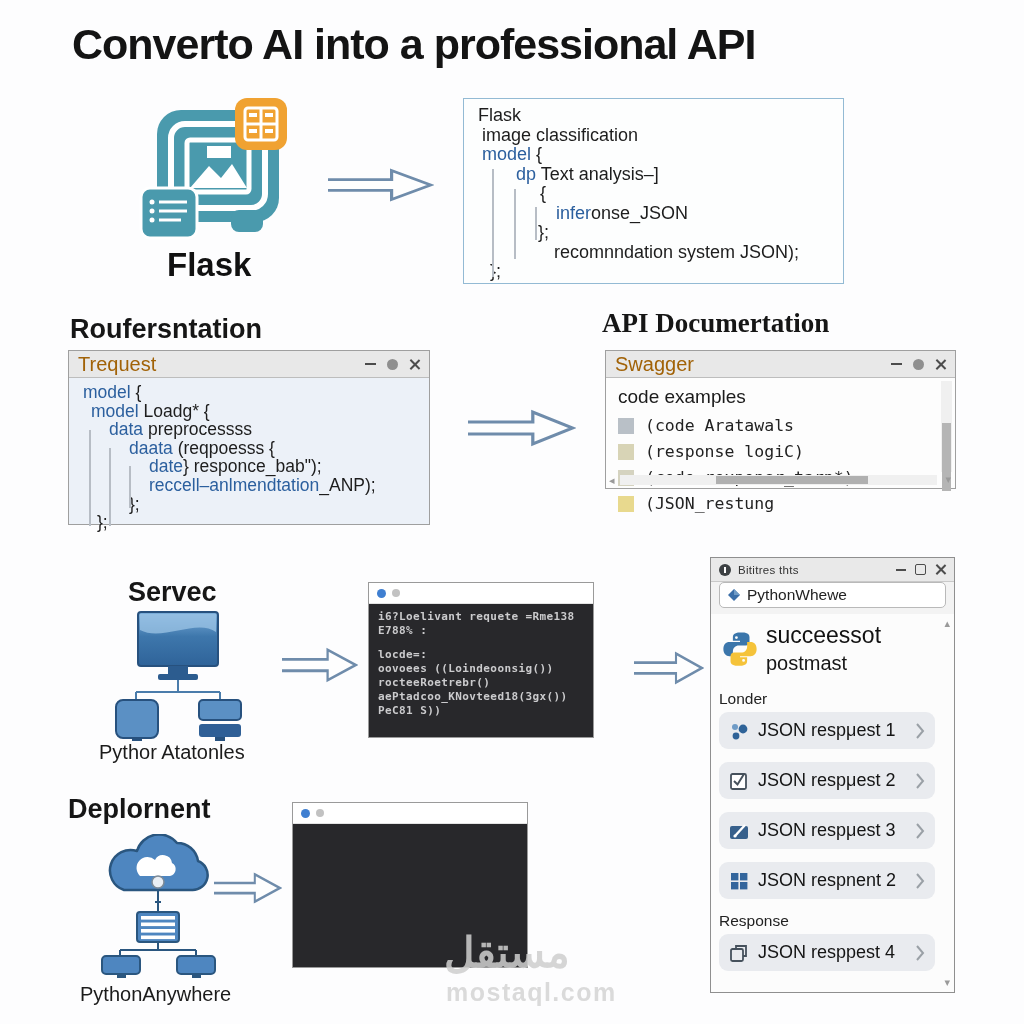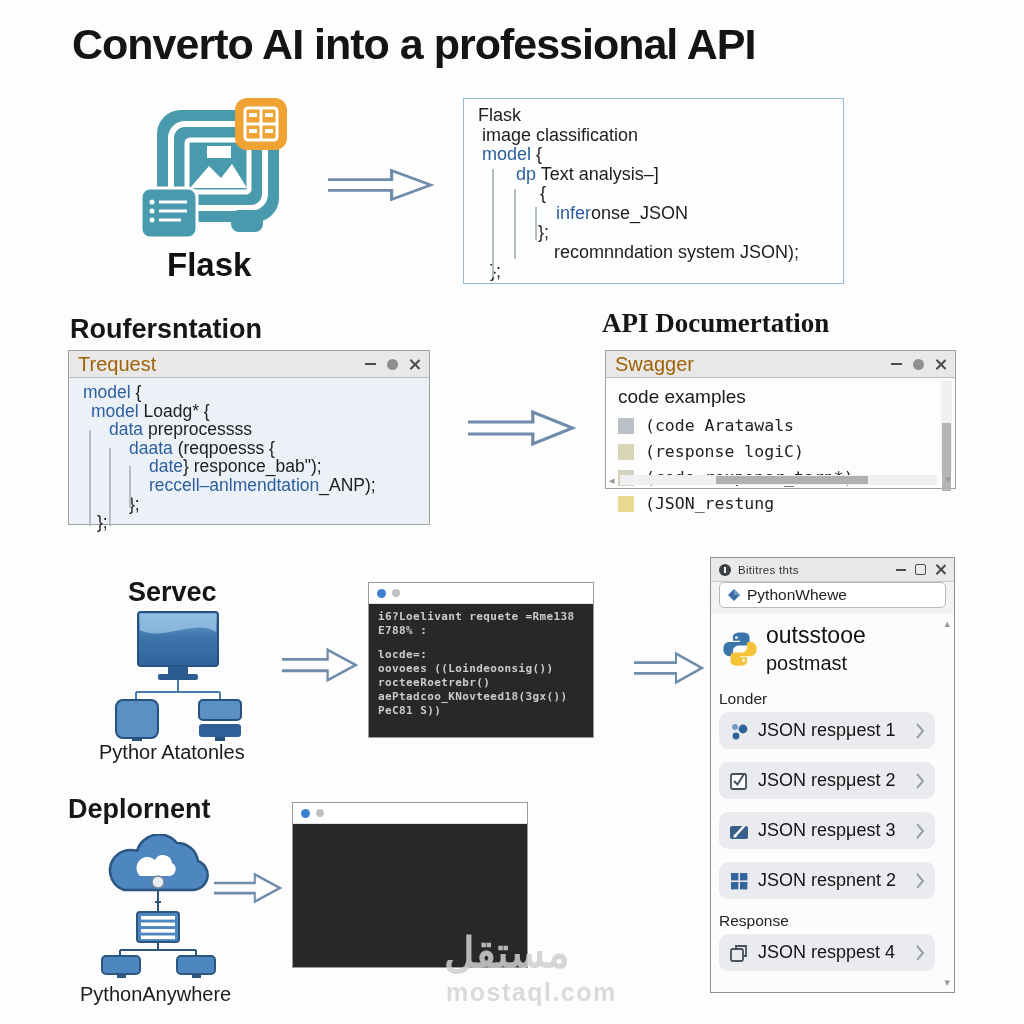--- a/index.html
+++ b/index.html
@@ -276,21 +276,21 @@
         </svg>
         <span>PythonWhewe</span>
       </div>
     </div>
     <div class="panel-content">
       <div class="scroll-glyph" style="right:4px;top:4px;">▴</div>
       <svg class="abs" style="left:10px;top:16px;" width="38" height="38" viewBox="0 0 32 32">
         <path fill="#3b76ab" d="M16 2c-5 0-6 2.2-6 4v3h6v1H7c-2.8 0-5 2-5 6s2.2 6 5 6h3v-4c0-2.8 2.2-5 5-5h6c1.7 0 3-1.3 3-3V6c0-1.8-1-4-6-4h-2zm-3 3.2a1.2 1.2 0 1 1 0 2.4 1.2 1.2 0 0 1 0-2.4z"></path>
         <path fill="#f5c33a" d="M16 30c5 0 6-2.2 6-4v-3h-6v-1h9c2.8 0 5-2 5-6s-2.2-6-5-6h-3v4c0 2.8-2.2 5-5 5h-6c-1.7 0-3 1.3-3 3v4c0 1.8 1 4 6 4h2zm3-3.2a1.2 1.2 0 1 1 0-2.4 1.2 1.2 0 0 1 0 2.4z"></path>
       </svg>
-      <div class="abs status-title" style="left:55px;top:8px;">outsstooe</div>
+      <div class="abs status-title" style="left:55px;top:8px;">succeessot</div>
       <div class="abs status-sub" style="left:55px;top:38px;">postmast</div>
 
       <div class="abs group-label" style="left:8px;top:76px;">Londer</div>
 
       <div class="req-item" style="top:98px;">
         <svg width="20" height="20" viewBox="0 0 20 20">
           <circle cx="6" cy="6" r="3" fill="#6f9bc6"></circle>
           <circle cx="14" cy="8" r="4.4" fill="#2f6398"></circle>
           <circle cx="7" cy="15" r="3.4" fill="#2f6398"></circle>
         </svg>

